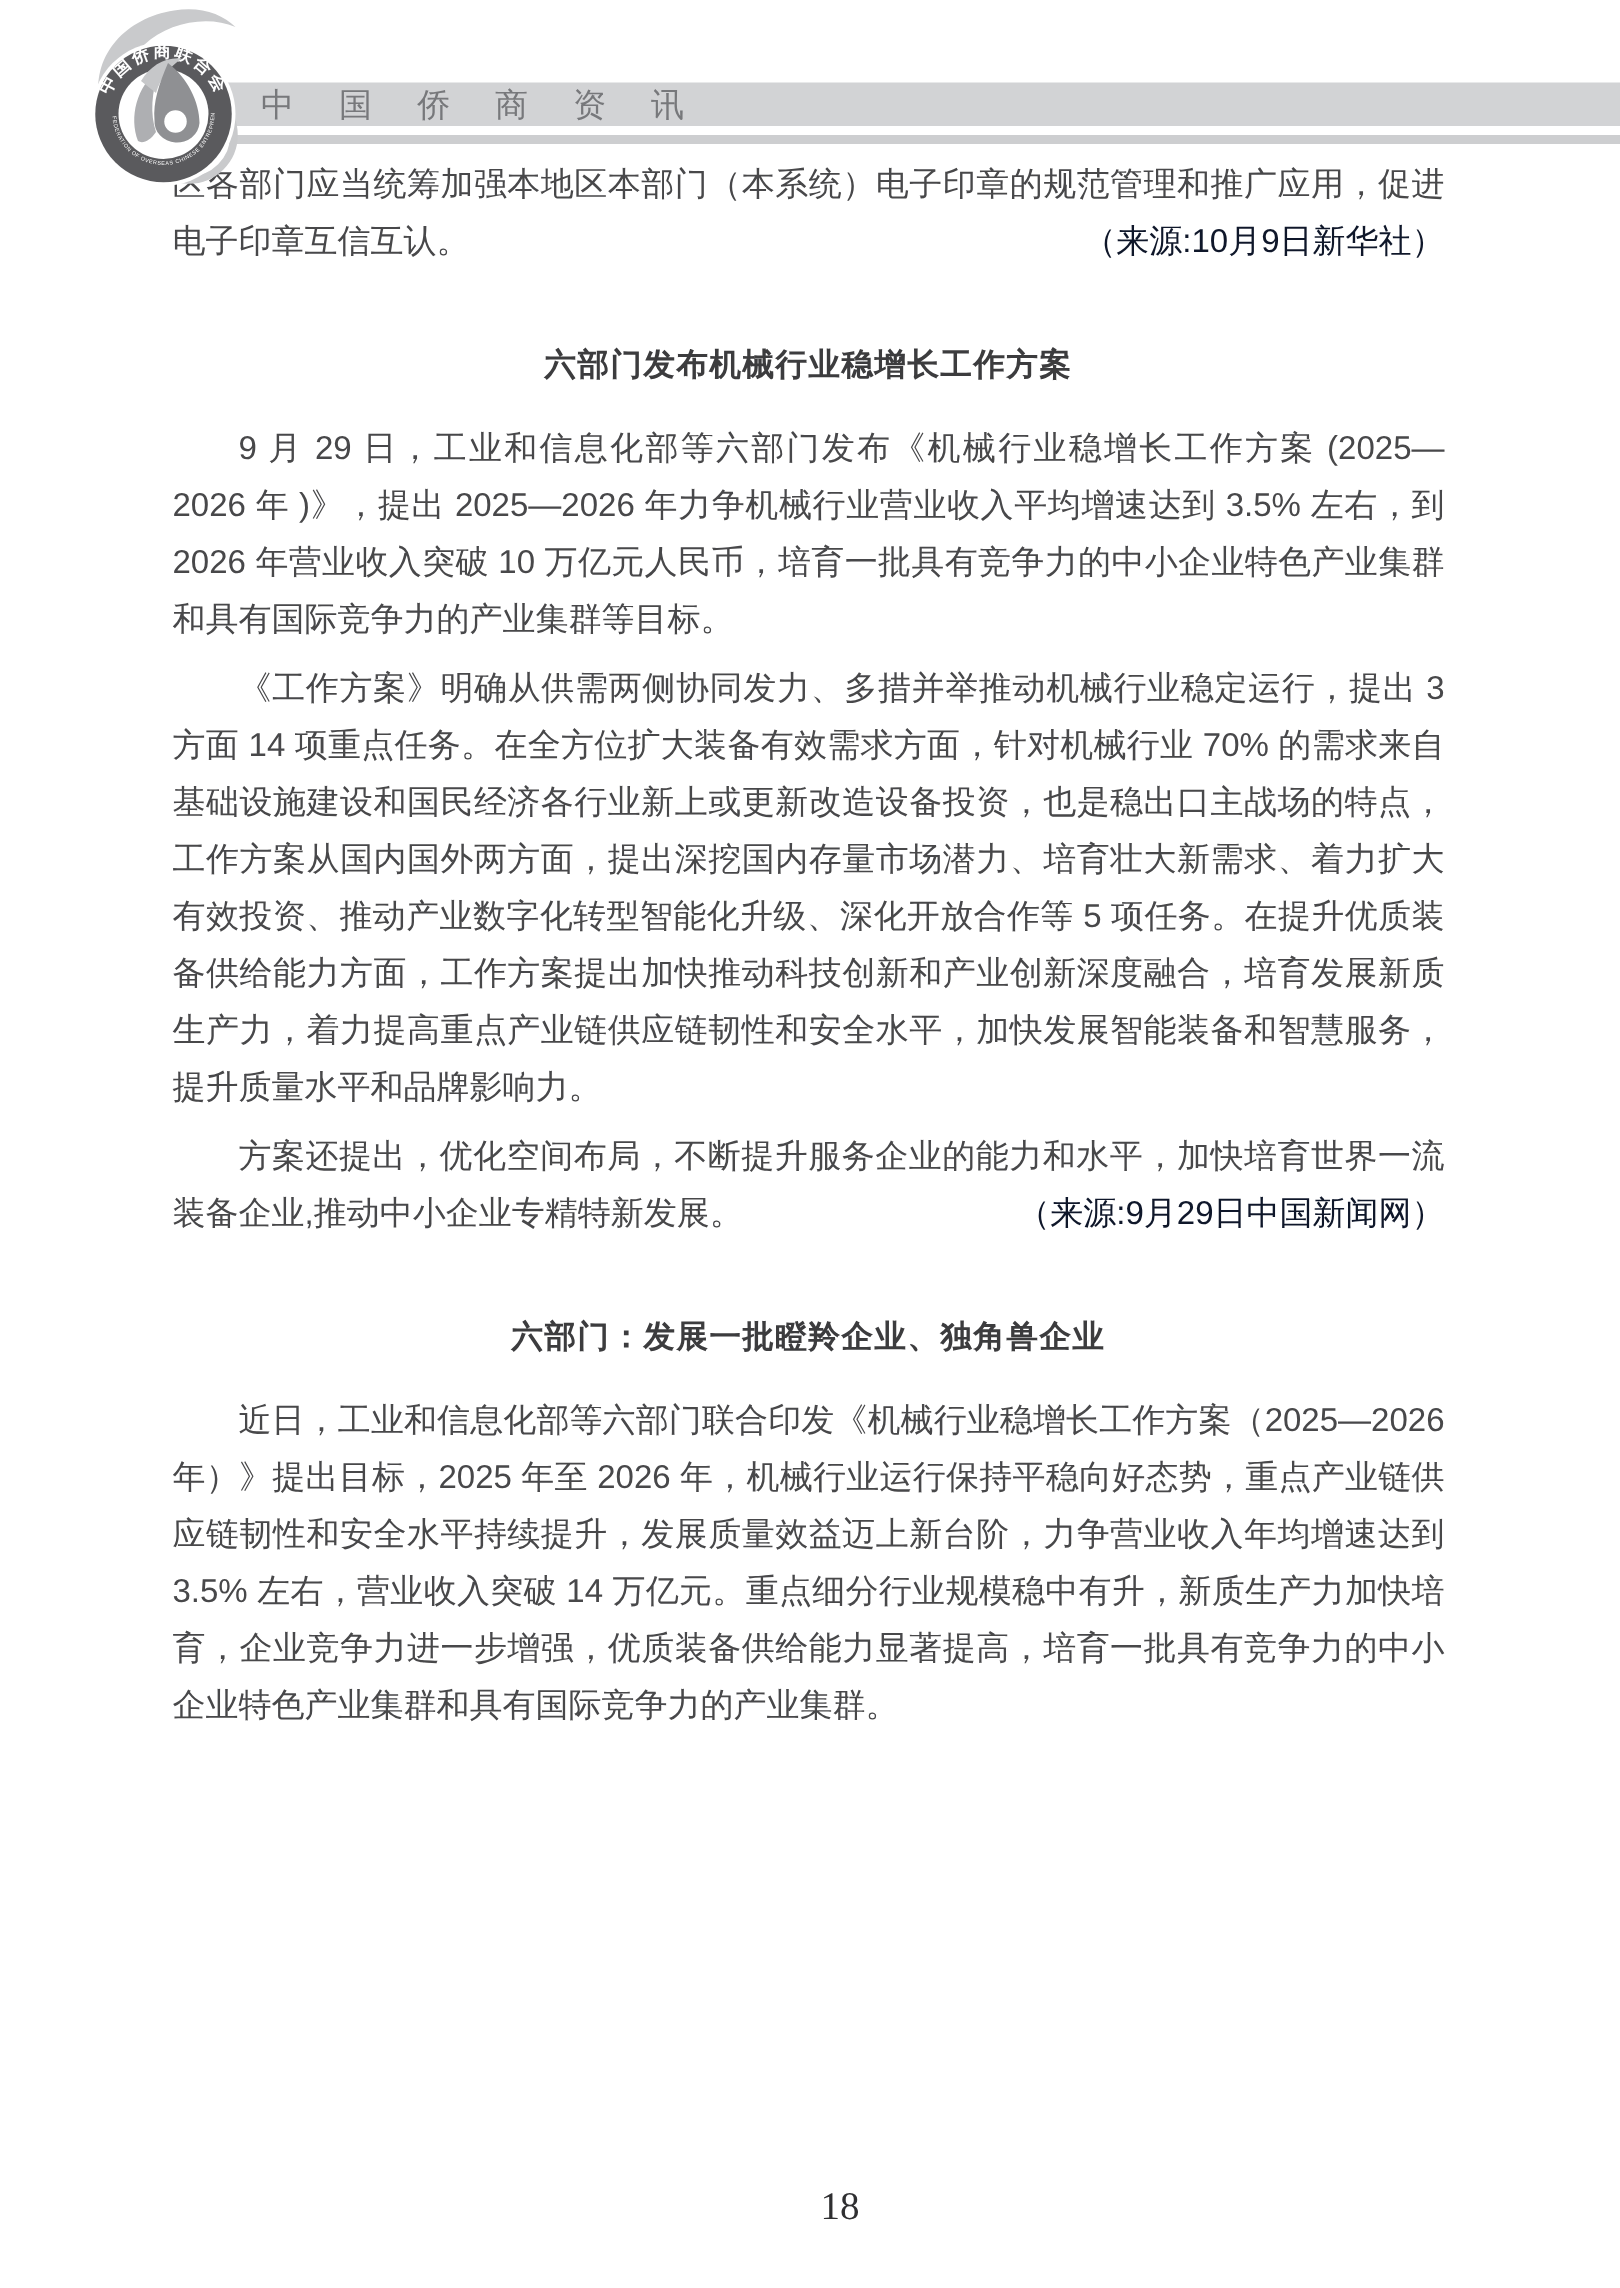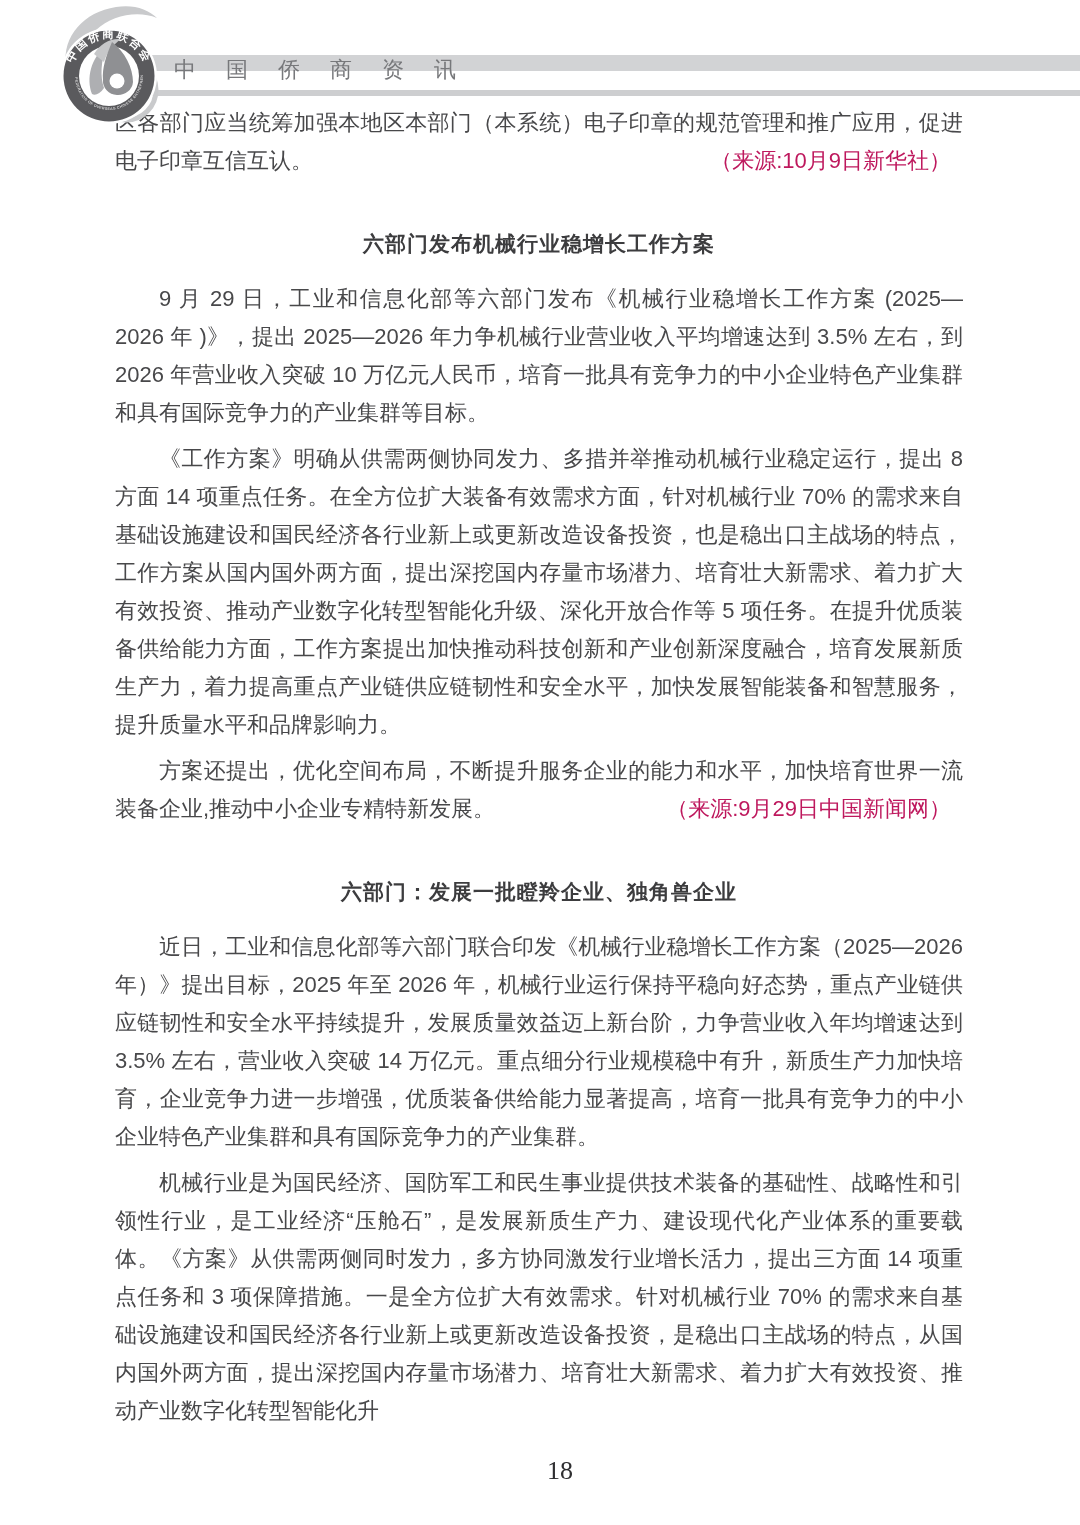--- a/index.html
+++ b/index.html
@@ -9,21 +9,21 @@
     height:1525px;
     background:#ffffff;
     overflow:hidden;
     font-family:"Liberation Sans","DejaVu Sans",sans-serif;
     color:#48484a;
   }
 
   
   .masthead{position:absolute;top:0;left:0;right:0;height:140px;}
   .masthead-band{
-    position:absolute;left:148px;right:0;top:55px;height:16px;
+    position:absolute;left:148px;right:0;top:55px;height:29px;
     background:#d2d3d5;
   }
   .masthead-title{
     display:block;
     padding-left:26px;
     font-size:22px;
     line-height:29px;
     letter-spacing:30px;
     color:#77787b;
     white-space:nowrap;
@@ -46,24 +46,24 @@
     text-align:justify;
     text-justify:inter-ideograph;
     text-indent:2em;
     color:#48484a;
   }
   p.body.no-indent{text-indent:0;}
   p.first{margin-top:104px;}
   .par-source{position:relative;}
   .source{
     position:absolute;
-    right:12px;bottom:0;
+    right:0;bottom:0;
     font-size:22px;
     line-height:38px;
-    color:#be185d;
+    color:#0f172a;
     white-space:nowrap;
     background:#ffffff;
     padding-left:12px;
   }
   h2.article-title{
     margin:44px 0 16px 0;
     font-size:21px;
     line-height:40px;
     font-weight:700;
     text-align:center;
@@ -129,32 +129,31 @@
 
     <p class="body no-indent first par-source">
       <span>区各部门应当统筹加强本地区本部门（本系统）电子印章的规范管理和推广应用，促进电子印章互信互认。</span>
       <span class="source">（来源:10月9日新华社）</span>
     </p>
 
     <h2 class="article-title">六部门发布机械行业稳增长工作方案</h2>
 
     <p class="body">9 月 29 日，工业和信息化部等六部门发布《机械行业稳增长工作方案 (2025—2026 年 )》，提出 2025—2026 年力争机械行业营业收入平均增速达到 3.5% 左右，到 2026 年营业收入突破 10 万亿元人民币，培育一批具有竞争力的中小企业特色产业集群和具有国际竞争力的产业集群等目标。</p>
 
-    <p class="body">《工作方案》明确从供需两侧协同发力、多措并举推动机械行业稳定运行，提出 8 方面 14 项重点任务。在全方位扩大装备有效需求方面，针对机械行业 70% 的需求来自基础设施建设和国民经济各行业新上或更新改造设备投资，也是稳出口主战场的特点，工作方案从国内国外两方面，提出深挖国内存量市场潜力、培育壮大新需求、着力扩大有效投资、推动产业数字化转型智能化升级、深化开放合作等 5 项任务。在提升优质装备供给能力方面，工作方案提出加快推动科技创新和产业创新深度融合，培育发展新质生产力，着力提高重点产业链供应链韧性和安全水平，加快发展智能装备和智慧服务，提升质量水平和品牌影响力。</p>
+    <p class="body">《工作方案》明确从供需两侧协同发力、多措并举推动机械行业稳定运行，提出 3 方面 14 项重点任务。在全方位扩大装备有效需求方面，针对机械行业 70% 的需求来自基础设施建设和国民经济各行业新上或更新改造设备投资，也是稳出口主战场的特点，工作方案从国内国外两方面，提出深挖国内存量市场潜力、培育壮大新需求、着力扩大有效投资、推动产业数字化转型智能化升级、深化开放合作等 5 项任务。在提升优质装备供给能力方面，工作方案提出加快推动科技创新和产业创新深度融合，培育发展新质生产力，着力提高重点产业链供应链韧性和安全水平，加快发展智能装备和智慧服务，提升质量水平和品牌影响力。</p>
 
     <p class="body par-source">
       <span>方案还提出，优化空间布局，不断提升服务企业的能力和水平，加快培育世界一流装备企业,推动中小企业专精特新发展。</span>
       <span class="source">（来源:9月29日中国新闻网）</span>
     </p>
 
     <h2 class="article-title">六部门：发展一批瞪羚企业、独角兽企业</h2>
 
     <p class="body">近日，工业和信息化部等六部门联合印发《机械行业稳增长工作方案（2025—2026 年）》提出目标，2025 年至 2026 年，机械行业运行保持平稳向好态势，重点产业链供应链韧性和安全水平持续提升，发展质量效益迈上新台阶，力争营业收入年均增速达到 3.5% 左右，营业收入突破 14 万亿元。重点细分行业规模稳中有升，新质生产力加快培育，企业竞争力进一步增强，优质装备供给能力显著提高，培育一批具有竞争力的中小企业特色产业集群和具有国际竞争力的产业集群。</p>
 
-    <p class="body">机械行业是为国民经济、国防军工和民生事业提供技术装备的基础性、战略性和引领性行业，是工业经济“压舱石”，是发展新质生产力、建设现代化产业体系的重要载体。《方案》从供需两侧同时发力，多方协同激发行业增长活力，提出三方面 14 项重点任务和 3 项保障措施。一是全方位扩大有效需求。针对机械行业 70% 的需求来自基础设施建设和国民经济各行业新上或更新改造设备投资，是稳出口主战场的特点，从国内国外两方面，提出深挖国内存量市场潜力、培育壮大新需求、着力扩大有效投资、推动产业数字化转型智能化升</p>
 
   </div>
 
   <div class="footer">
     <span class="page-number">18</span>
   </div>
 
 </div>
 
 </body></html>

